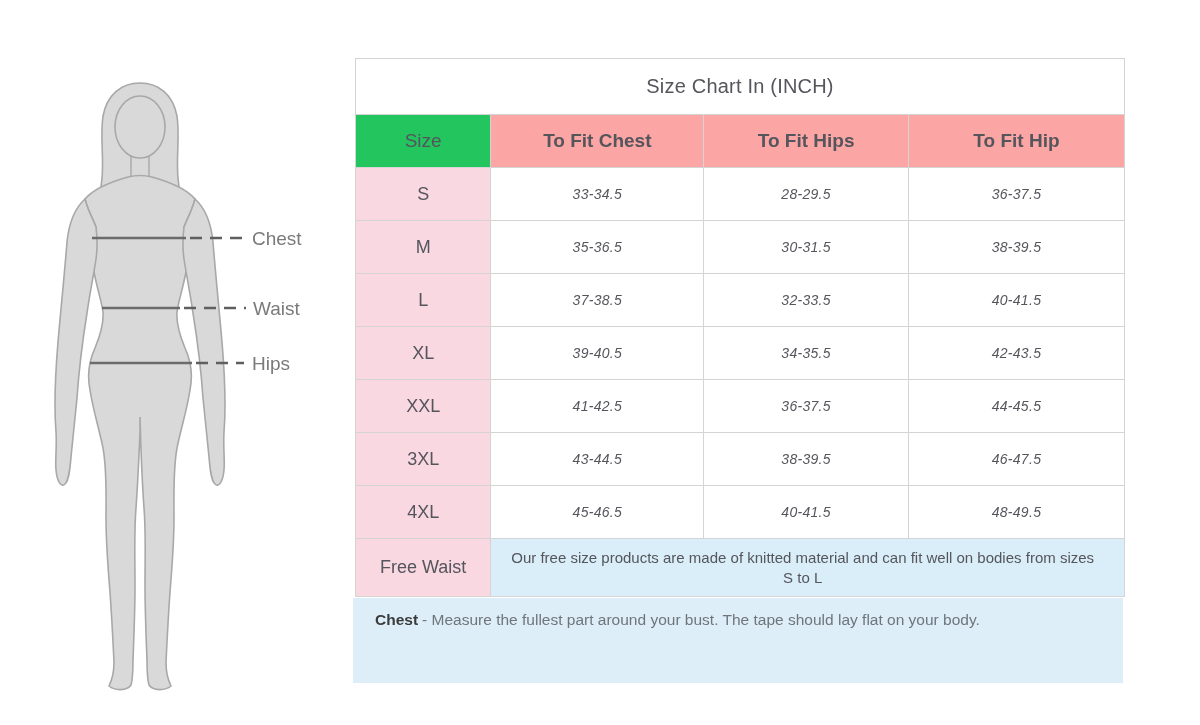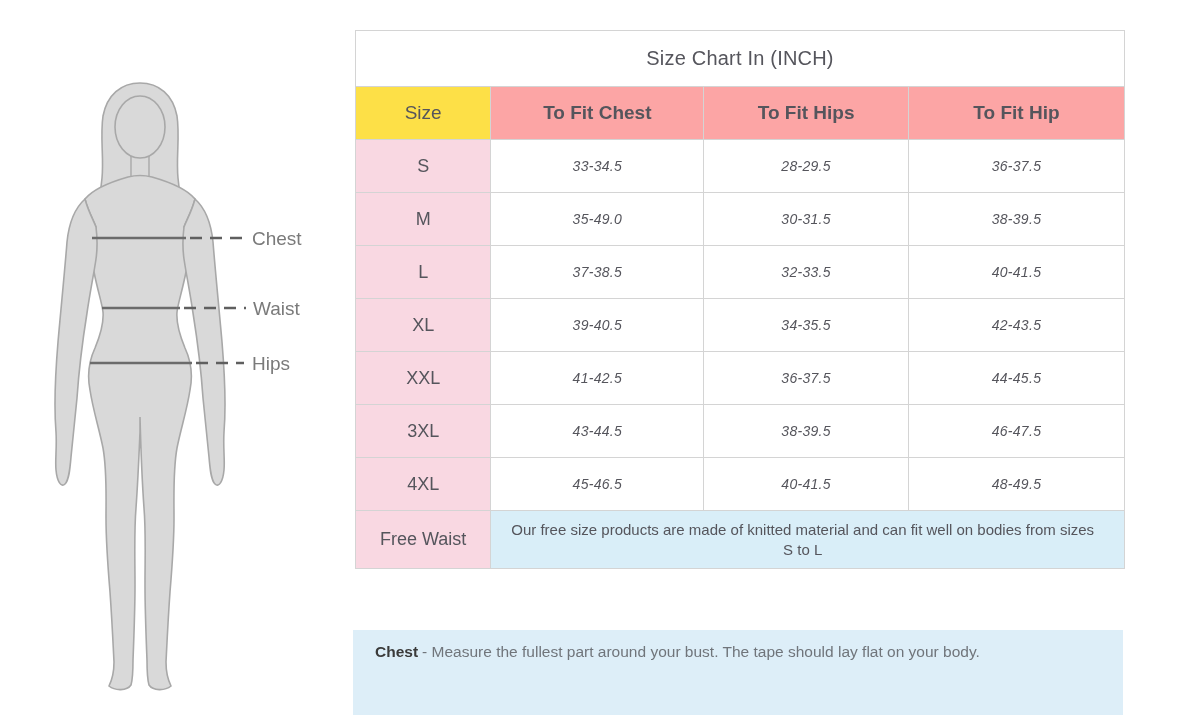--- a/index.html
+++ b/index.html
@@ -15,40 +15,41 @@
   .figure-area{position:absolute;left:40px;top:70px;width:290px;height:645px;}
   .figure-area svg{display:block;}
   .fig-label{font-size:19px;fill:#7a7a7a;}
 
   
   .table-wrap{position:absolute;left:355px;top:30px;width:770px;}
   table.size-chart{
     border-collapse:collapse;
     width:770px;
     table-layout:fixed;
+    margin-top:28px;
   }
   table.size-chart td, table.size-chart th{
     border:1px solid #d4d4d4;
     text-align:center;
     vertical-align:middle;
     color:#55555c;
   }
   td.title-cell{
     height:53px;
     font-size:20px;
     color:#4a4a4a;
     letter-spacing:.2px;
   }
   th.hdr{
     height:50px;
     font-size:19px;
     font-weight:normal;
     color:#4c4c57;
   }
-  th.hdr-size{background:#fde047;}
+  th.hdr-size{background:#22c55e;}
   th.hdr-blue{background:#fca5a5;font-weight:bold;}
   td.size-cell{
     background:#f9d8e2;
     font-size:18px;
     color:#50505a;
     height:50px;
   }
   td.val-cell{
     background:#ffffff;
     font-size:14px;
@@ -69,21 +70,20 @@
 
   
   .notes-box{
     position:absolute;left:353px;top:598px;width:770px;height:85px;
     background:#ddeef8;
     box-sizing:border-box;
     padding:11px 18px 0 22px;
     font-size:15.5px;
     line-height:22.5px;
     color:#70757b;
-    margin-top:32px;
   }
   .notes-box .term{font-weight:bold;color:#3a3a3a;margin-right:4px;}
   .note-line{white-space:nowrap;}
 </style>
 </head>
 <body>
 
 <div class="canvas">
 
   <div class="figure-area">
@@ -164,21 +164,21 @@
         <th class="hdr hdr-blue">To Fit Hip</th>
       </tr>
       <tr>
         <td class="size-cell">S</td>
         <td class="val-cell">33-34.5</td>
         <td class="val-cell">28-29.5</td>
         <td class="val-cell">36-37.5</td>
       </tr>
       <tr>
         <td class="size-cell">M</td>
-        <td class="val-cell">35-49.0</td>
+        <td class="val-cell">35-36.5</td>
         <td class="val-cell">30-31.5</td>
         <td class="val-cell">38-39.5</td>
       </tr>
       <tr>
         <td class="size-cell">L</td>
         <td class="val-cell">37-38.5</td>
         <td class="val-cell">32-33.5</td>
         <td class="val-cell">40-41.5</td>
       </tr>
       <tr>

